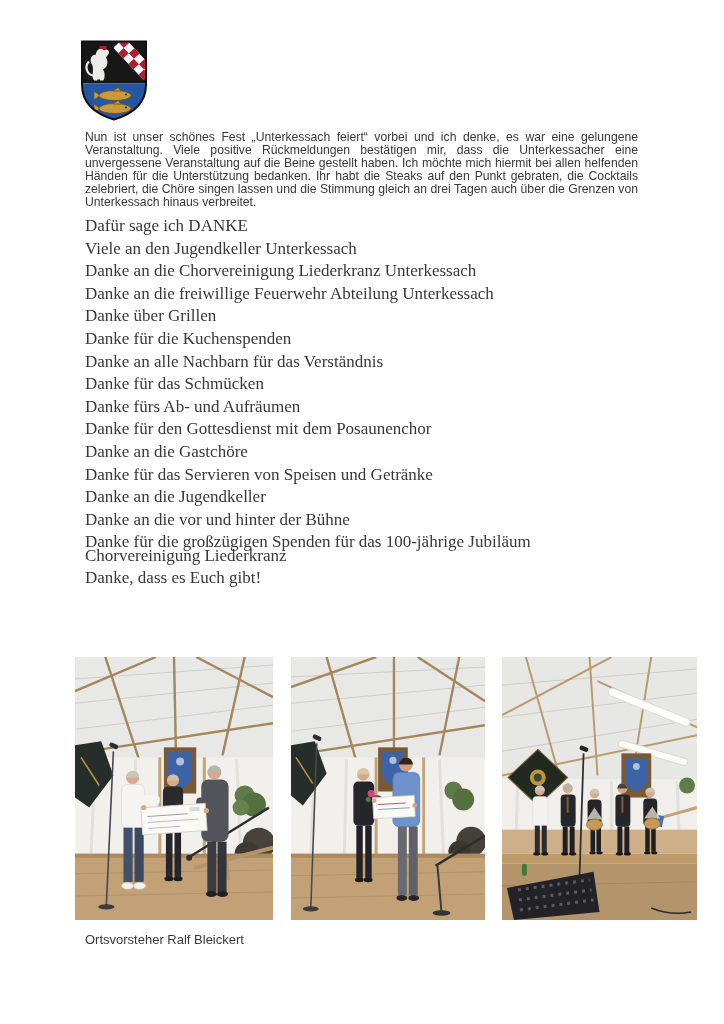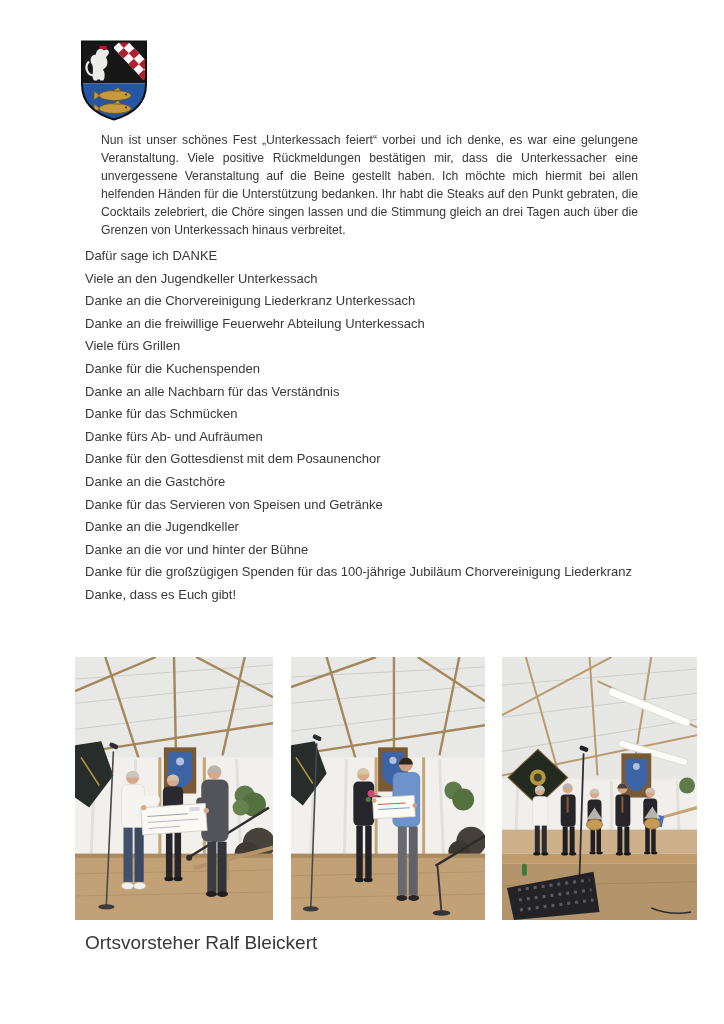--- a/index.html
+++ b/index.html
@@ -3,32 +3,32 @@
 <meta charset="utf-8">
 <style>
   html,body{margin:0;padding:0;}
   body{
     width:724px;height:1024px;background:#ffffff;position:relative;
     font-family:"Liberation Sans", sans-serif;color:#383838;overflow:hidden;
   }
   .coat{position:absolute;left:78px;top:38px;width:72px;height:85px;}
   .coat svg{width:100%;height:100%;display:block;}
   .content{position:absolute;left:85px;top:131px;width:553px;}
-  .intro{font-size:12.2px;line-height:18px;text-align:justify;margin:0 0 10px 16px;}
-  .thanks p{font-size:13px;line-height:13.2px;margin:0 0 9.4px 0;}
+  .intro{font-size:12.2px;line-height:13px;text-align:justify;margin:0 0 10px 0;}
+  .thanks p{font-size:17px;line-height:13.2px;margin:0 0 9.4px 0;font-family:Liberation Serif, serif;}
   .photos{
     position:absolute;left:75px;top:657px;width:622px;height:263px;
     display:flex;justify-content:space-between;
   }
   .photos figure{margin:0;padding:0;height:263px;}
   .photos figure:nth-child(1){width:198px;}
   .photos figure:nth-child(2){width:194px;}
   .photos figure:nth-child(3){width:195px;}
   .photos svg{width:100%;height:100%;display:block;}
-  .signature{position:absolute;left:85px;top:932px;font-size:19px;margin:0;}
+  .signature{position:absolute;left:85px;top:932px;font-size:13px;margin:0;}
 </style>
 </head>
 <body>
 
 <div class="coat">
   <svg viewBox="0 0 72 84" aria-hidden="true">
     <defs>
       <clipPath id="shieldClip">
         <path d="M4,3 H68 V46 C68,66 53,76 36,81 C19,76 4,66 4,46 Z"></path>
       </clipPath>
@@ -77,21 +77,21 @@
   </svg>
 </div>
 
 <div class="content">
   <p class="intro">Nun ist unser schönes Fest „Unterkessach feiert“ vorbei und ich denke, es war eine gelungene Veranstaltung. Viele positive Rückmeldungen bestätigen mir, dass die Unterkessacher eine unvergessene Veranstaltung auf die Beine gestellt haben. Ich möchte mich hiermit bei allen helfenden Händen für die Unterstützung bedanken. Ihr habt die Steaks auf den Punkt gebraten, die Cocktails zelebriert, die Chöre singen lassen und die Stimmung gleich an drei Tagen auch über die Grenzen von Unterkessach hinaus verbreitet.</p>
   <div class="thanks">
     <p>Dafür sage ich DANKE</p>
     <p>Viele an den Jugendkeller Unterkessach</p>
     <p>Danke an die Chorvereinigung Liederkranz Unterkessach</p>
     <p>Danke an die freiwillige Feuerwehr Abteilung Unterkessach</p>
-    <p>Viele fürs Grillen</p>
+    <p>Danke über Grillen</p>
     <p>Danke für die Kuchenspenden</p>
     <p>Danke an alle Nachbarn für das Verständnis</p>
     <p>Danke für das Schmücken</p>
     <p>Danke fürs Ab- und Aufräumen</p>
     <p>Danke für den Gottesdienst mit dem Posaunenchor</p>
     <p>Danke an die Gastchöre</p>
     <p>Danke für das Servieren von Speisen und Getränke</p>
     <p>Danke an die Jugendkeller</p>
     <p>Danke an die vor und hinter der Bühne</p>
     <p>Danke für die großzügigen Spenden für das 100-jährige Jubiläum Chorvereinigung Liederkranz</p>

